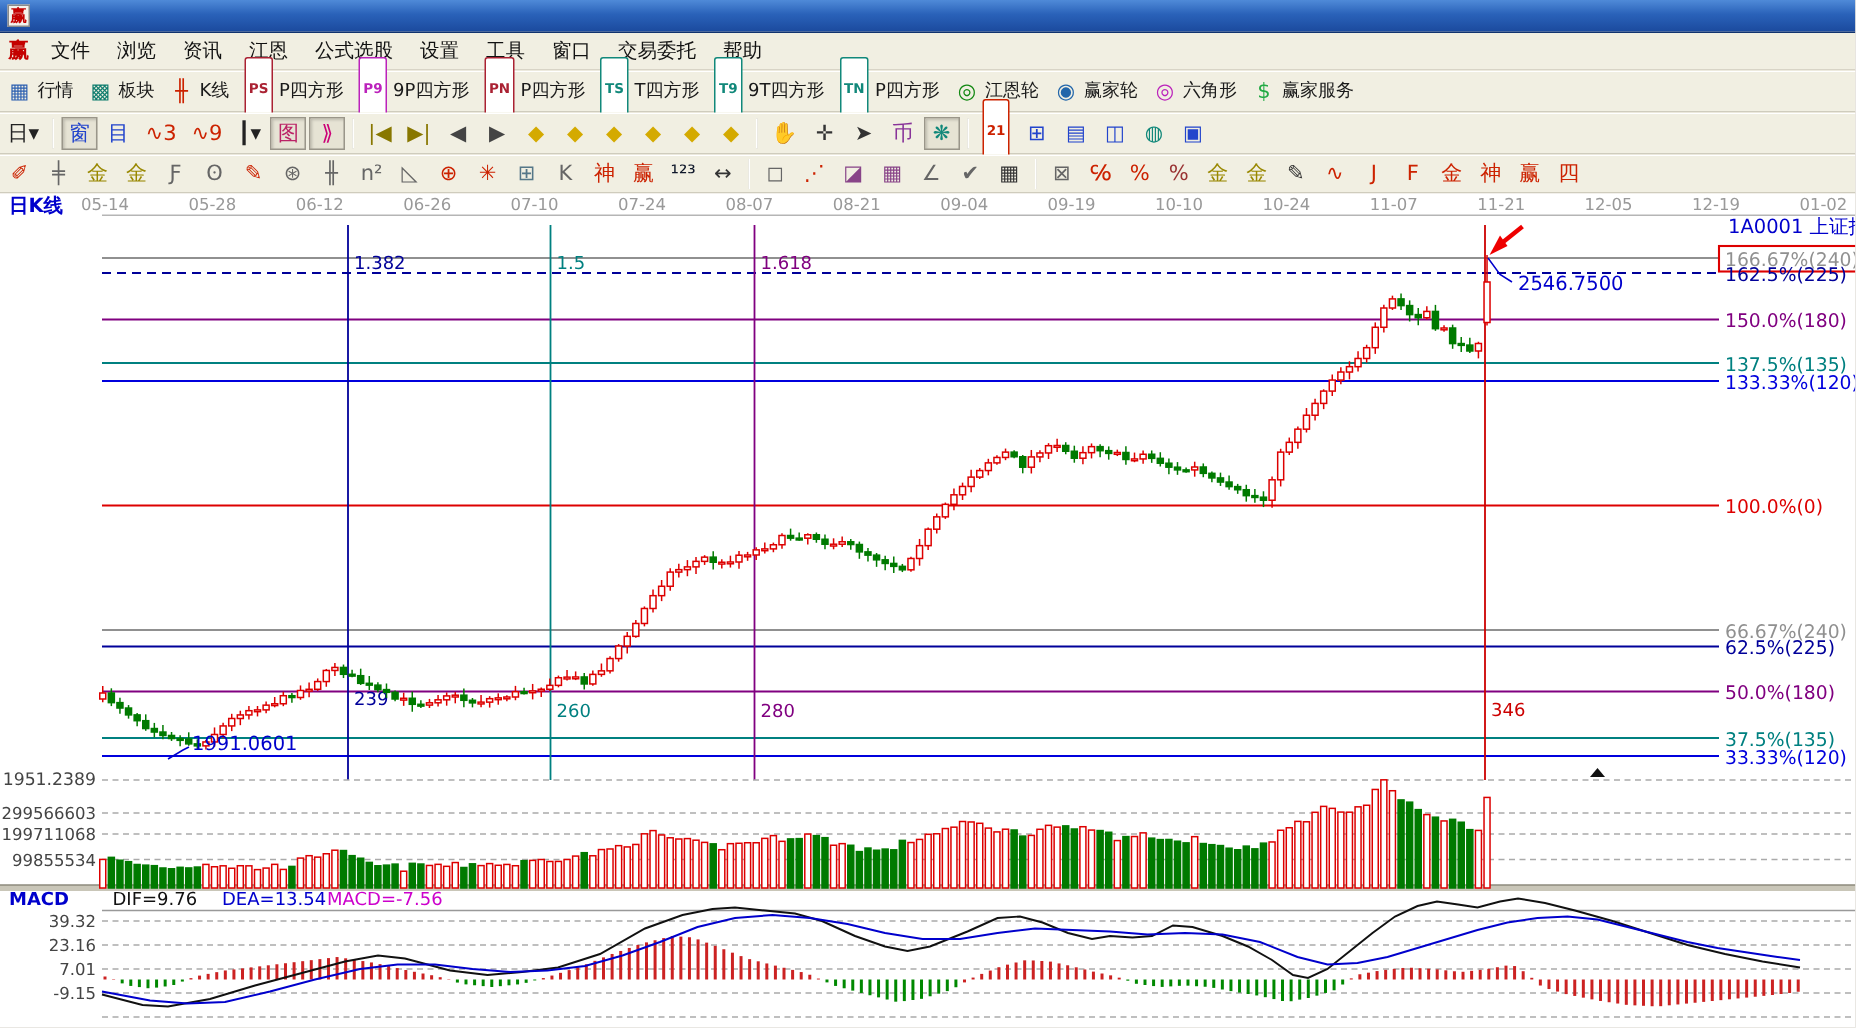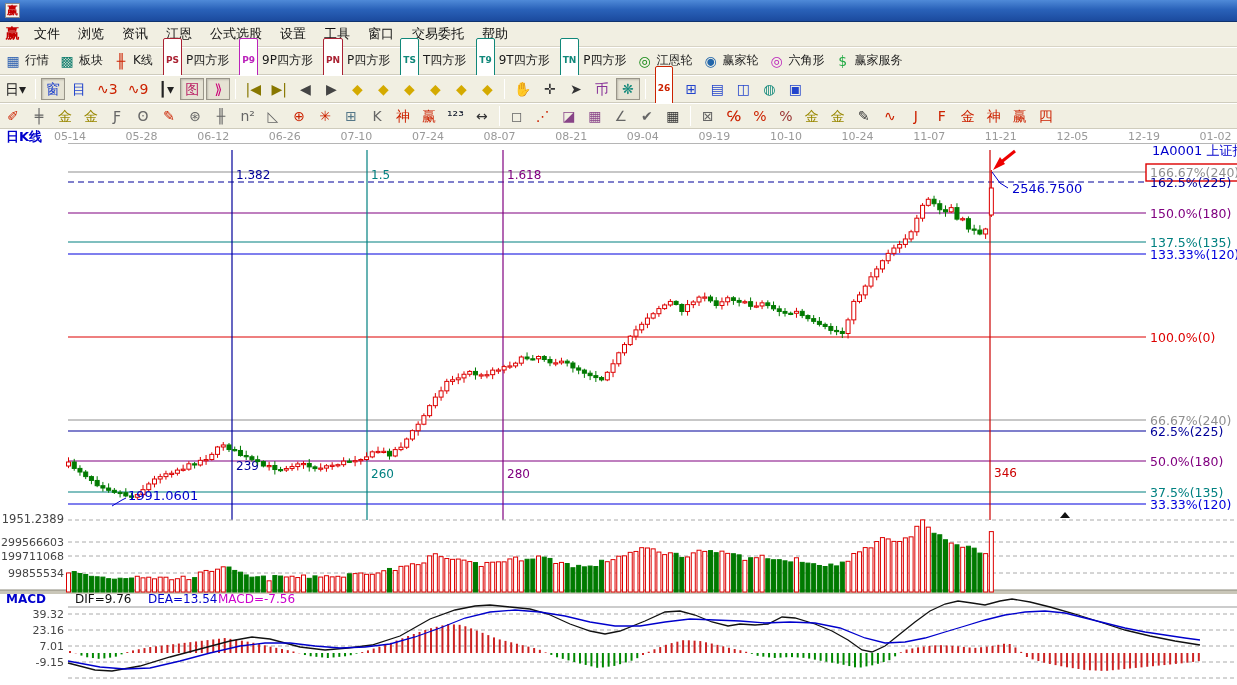--- a/index.html
+++ b/index.html
@@ -172,21 +172,21 @@
         <span class="ticon" style="color: rgb(51, 51, 51);">➤</span>
       </button>
       <button class="tbtn">
         <span class="ticon" style="color: rgb(136, 51, 153);">币</span>
       </button>
       <button class="tbtn pressed">
         <span class="ticon" style="color: rgb(17, 136, 122);">❋</span>
       </button>
       <span class="tsep"></span>
       <button class="tbtn">
-        <span class="tbadge" style="color: rgb(204, 34, 0);">26</span>
+        <span class="tbadge" style="color: rgb(204, 34, 0);">21</span>
       </button>
       <button class="tbtn">
         <span class="ticon" style="color: rgb(34, 68, 204);">⊞</span>
       </button>
       <button class="tbtn">
         <span class="ticon" style="color: rgb(34, 68, 204);">▤</span>
       </button>
       <button class="tbtn">
         <span class="ticon" style="color: rgb(34, 68, 204);">◫</span>
       </button>

